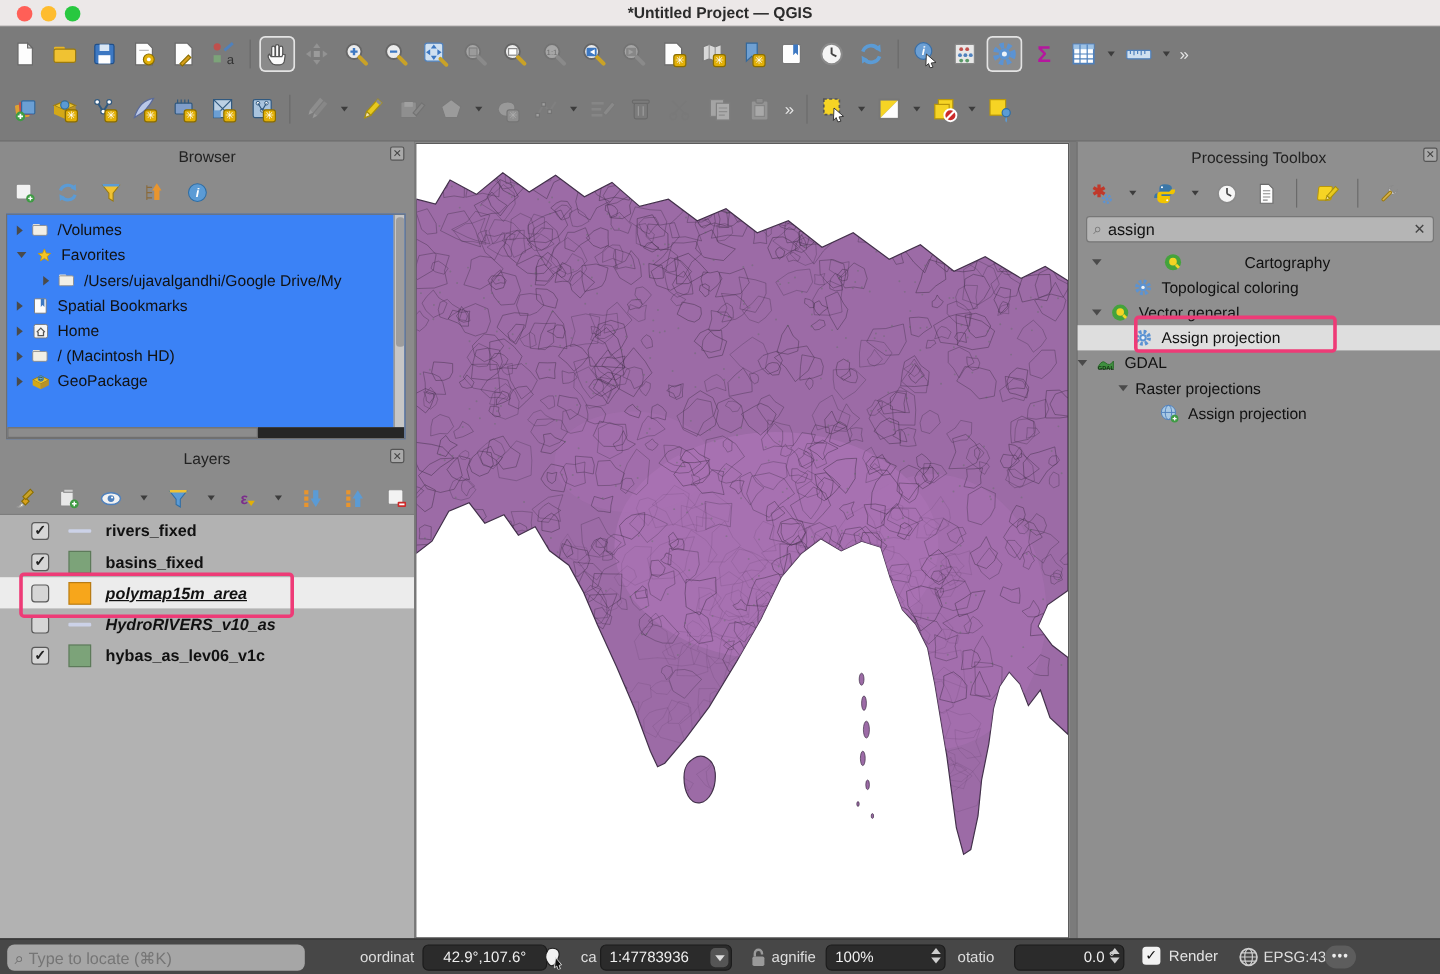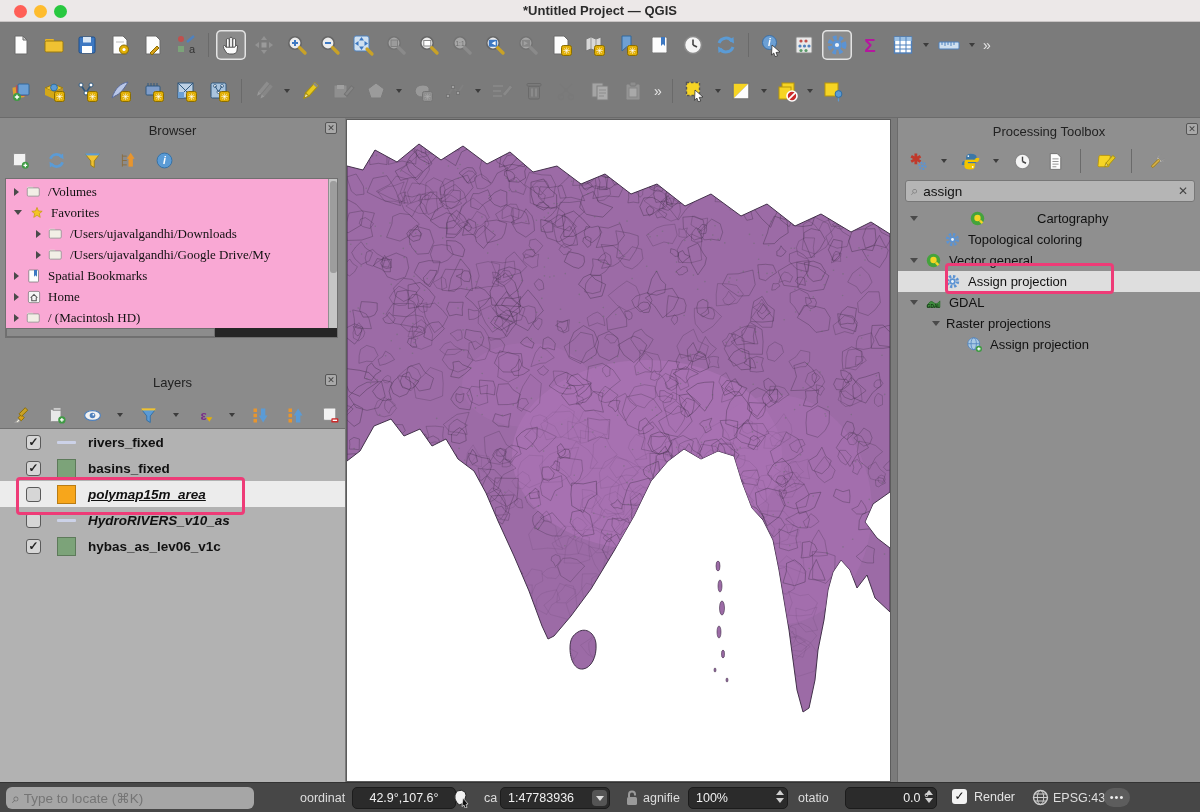--- a/index.html
+++ b/index.html
@@ -20,21 +20,21 @@
   .tbchev { width:10px; height:30px; display:flex; align-items:center; justify-content:center; flex:0 0 auto; }
   .tbovf { color:#e6e6e6; font-size:14px; padding:0 3px; flex:0 0 auto; }
   
   #leftdock { position:absolute; left:0; top:118px; width:345px; height:664px; background:#8b8b8b; }
   #rightdock { position:absolute; left:897px; top:118px; width:303px; height:664px; background:#8f8f8f; border-left:1px solid #6b6b6b; }
   .panel-title { position:absolute; width:100%; text-align:center; font-size:13px; color:#222; }
   .panel-close { position:absolute; width:12px; height:12px; border:1px solid #555; border-radius:2px; color:#444; font-size:9px; line-height:10px; text-align:center; background:#a9a9a9; }
   .ptb { display:flex; align-items:center; gap:8px; position:absolute; }
   .ptb .tb { width:24px; height:24px; }
   
-  #browser-tree { position:absolute; left:5px; top:60px; width:333px; height:160px; background:#f9a8d4; border:1px solid #707070; overflow:hidden;font-family:Liberation Serif, serif; }
+  #browser-tree { position:absolute; left:5px; top:60px; width:333px; height:188px; background:#3b82f6; border:1px solid #707070; overflow:hidden; }
   .trow { display:flex; align-items:center; height:21px; font-size:13px; color:#111; white-space:nowrap; }
   .arrow { width:0; height:0; flex:0 0 auto; }
   .arrow.r { border-left:5px solid #4a4a4a; border-top:4px solid transparent; border-bottom:4px solid transparent; }
   .arrow.d { border-top:5px solid #4a4a4a; border-left:4px solid transparent; border-right:4px solid transparent; }
   .ticon { width:18px; height:18px; margin:0 5px 0 6px; flex:0 0 auto; display:flex; align-items:center; justify-content:center; }
   #vscroll { position:absolute; right:0; top:0; width:9px; height:100%; background:#c6c6c6; border-left:1px solid #8f8f8f; }
   #vscroll .thumb { position:absolute; left:1px; top:2px; width:7px; height:58%; background:#9d9d9d; border-radius:3px; }
   #hscroll { position:absolute; left:0; bottom:0; width:100%; height:9px; background:#9a9a9a; }
   #hscroll .thumb { position:absolute; left:0; top:0; height:100%; width:63%; background:#8c8c8c; border:1px solid #6f6f6f; }
   #hscroll .dark { position:absolute; right:0; top:0; height:100%; width:37%; background:#262626; }
@@ -593,30 +593,20 @@
           <span>/Volumes</span>
         </div>
         <div class="trow" style="padding-left: 8px;">
           <span class="arrow d"></span>
           <span class="ticon">
             <svg width="18" height="18" viewBox="0 0 24 24">
               <polygon points="12,4.6 13.9,9.3 18.9,9.7 15.1,12.9 16.3,17.8 12,15.1 7.7,17.8 8.9,12.9 5.1,9.7 10.1,9.3" fill="#f3c526" stroke="#c79a10"></polygon>
             </svg>
           </span>
           <span>Favorites</span>
-        </div>
-        <div class="trow" style="padding-left: 30px;">
-          <span class="arrow r"></span>
-          <span class="ticon">
-            <svg width="18" height="18" viewBox="0 0 24 24">
-              <rect x="3" y="5" width="8" height="4" rx="1" fill="#e8e4da"></rect>
-              <rect x="3" y="6.5" width="16" height="11" rx="1.5" fill="#f2efe6" stroke="#8a8a8a"></rect>
-            </svg>
-          </span>
-          <span>/Users/ujavalgandhi/Downloads</span>
         </div>
         <div class="trow" style="padding-left: 30px;">
           <span class="arrow r"></span>
           <span class="ticon">
             <svg width="18" height="18" viewBox="0 0 24 24">
               <rect x="3" y="5" width="8" height="4" rx="1" fill="#e8e4da"></rect>
               <rect x="3" y="6.5" width="16" height="11" rx="1.5" fill="#f2efe6" stroke="#8a8a8a"></rect>
             </svg>
           </span>
           <span>/Users/ujavalgandhi/Google Drive/My</span>
@@ -2157,21 +2147,21 @@
         <span style="width: 11px; flex: 0 0 auto;"></span>
         <span style="width: 19px; height: 19px; margin-right: 6px; flex: 0 0 auto; display: flex; align-items: center; justify-content: center;">
           <svg width="19" height="19" viewBox="0 0 24 24">
             <circle cx="12" cy="12" r="6.4" fill="none" stroke="#5b93d3" stroke-width="4" stroke-dasharray="2.8 2.2"></circle>
             <circle cx="12" cy="12" r="4" fill="#5b93d3"></circle>
             <circle cx="12" cy="12" r="1.8" fill="#eef3f9"></circle>
           </svg>
         </span>
         <span>Assign projection</span>
       </div>
-      <div class="prow" style="padding-left: 12px;">
+      <div class="prow" style="">
         <span class="arrow d" style="margin-right: 6px;"></span>
         <span style="width: 19px; height: 19px; margin-right: 6px; flex: 0 0 auto; display: flex; align-items: center; justify-content: center;">
           <svg width="19" height="19" viewBox="0 0 24 24">
             <path d="M4,16 q4,-8 8,-4 q4,4 8,-2 v8 h-16 z" fill="#3f8f3f" stroke="#2a6a2a"></path>
             <text x="12" y="19.5" font-size="6" font-weight="bold" text-anchor="middle" fill="#153515">GDAL</text>
           </svg>
         </span>
         <span>GDAL</span>
       </div>
       <div class="prow" style="padding-left: 34px;">

